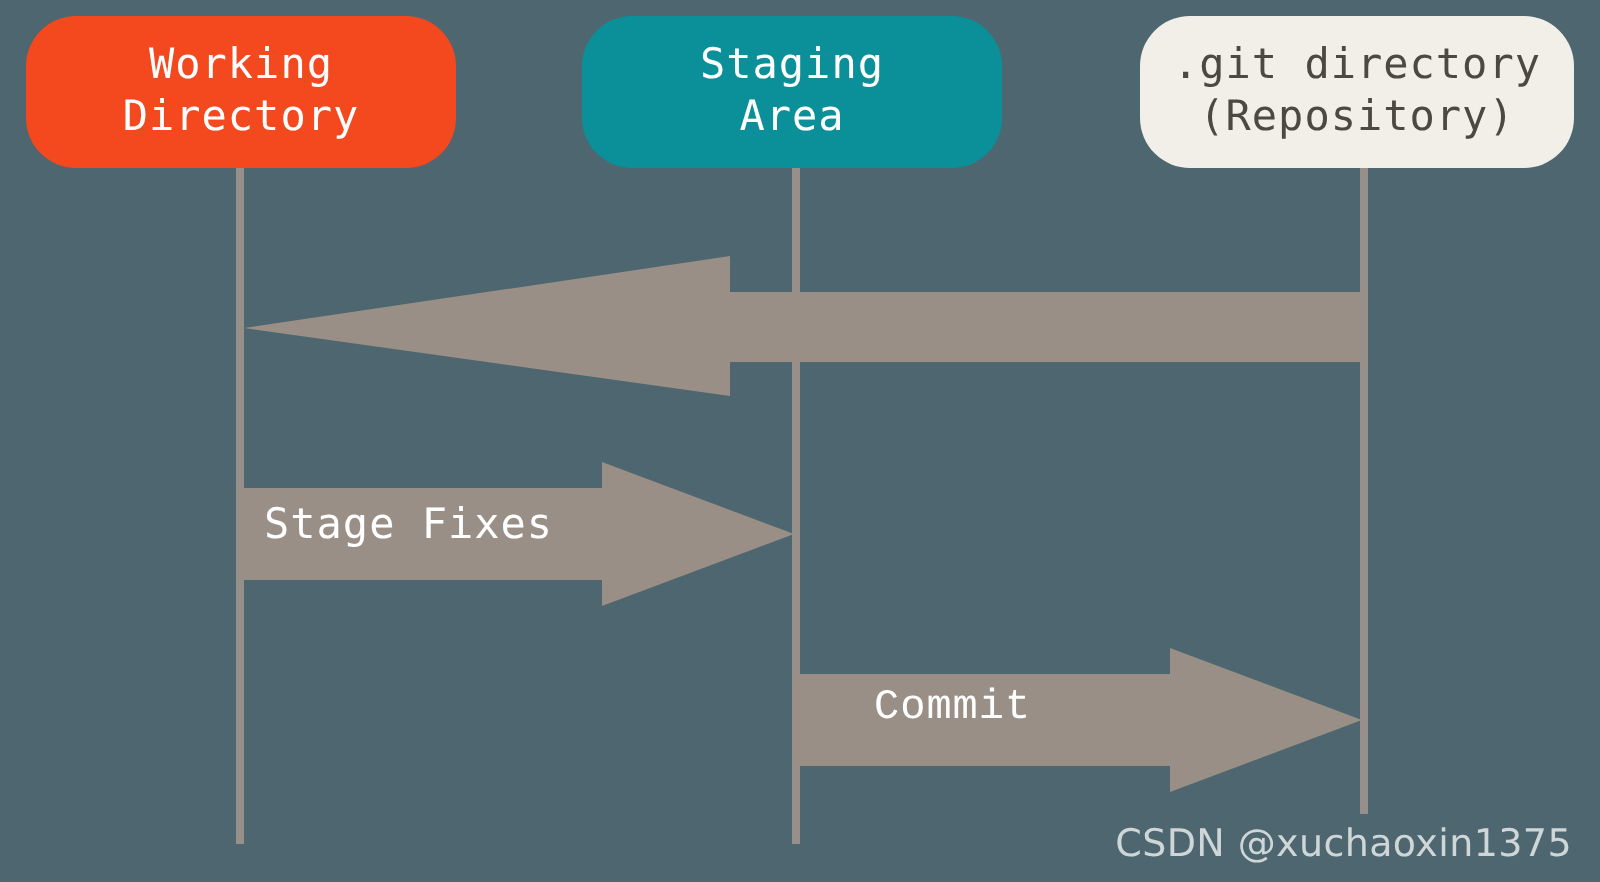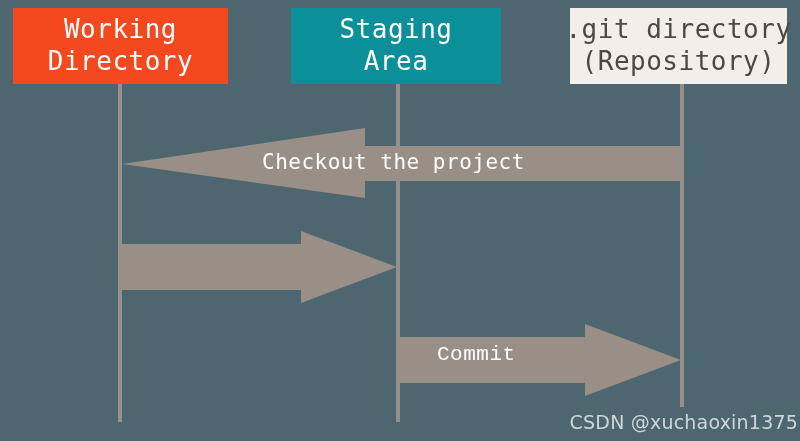--- a/index.html
+++ b/index.html
@@ -27,23 +27,24 @@
   #lifeline-repo      { left: 680px; top: 84px;  height: 323px; }
 
   
   .node {
     position: absolute;
     display: flex;
     align-items: center;
     justify-content: center;
     text-align: center;
     line-height: 1.22;
-    font-size: 26px;
+    font-size: 21px;
     letter-spacing: 0.5px;
     white-space: pre;
+    border-radius: 25px;
   }
   #node-working {
     left: 13px; top: 8px; width: 215px; height: 76px;
     background: #f4481f; color: #ffffff;
   }
   #node-staging {
     left: 291px; top: 8px; width: 210px; height: 76px;
     background: #0b9099; color: #ffffff;
   }
   #node-repo {
@@ -67,21 +68,21 @@
     letter-spacing: 0.5px;
     white-space: pre;
   }
   #label-checkout   { left: 262px; top: 150px; }
   #label-stage-fixes{ left: 132px; top: 250px; }
   #label-commit     { left: 437px; top: 343px; font-family: Liberation Mono, monospace; }
 
   
   #watermark {
     position: absolute;
-    right: 2px;
+    right: 14px;
     bottom: 8px;
     color: #cfd6d8;
     font-family: "DejaVu Sans", "Liberation Sans", sans-serif;
     font-size: 19px;
     letter-spacing: 0.2px;
     white-space: pre;
     margin-top: 43px;
   }
 </style>
 </head>
@@ -107,20 +108,20 @@
   <div class="node" id="node-staging">
     <span>Staging
 Area</span>
   </div>
 
   <div class="node" id="node-repo">
     <span>.git directory
 (Repository)</span>
   </div>
 
-  <div class="arrow-label" id="label-checkout">Checkout the project</div>
 
+  <div class="arrow-label" id="label-stage-fixes">Stage Fixes</div>
 
   <div class="arrow-label" id="label-commit">Commit</div>
 
   <div id="watermark">CSDN @xuchaoxin1375</div>
 
 </div>
 
 </body></html>

